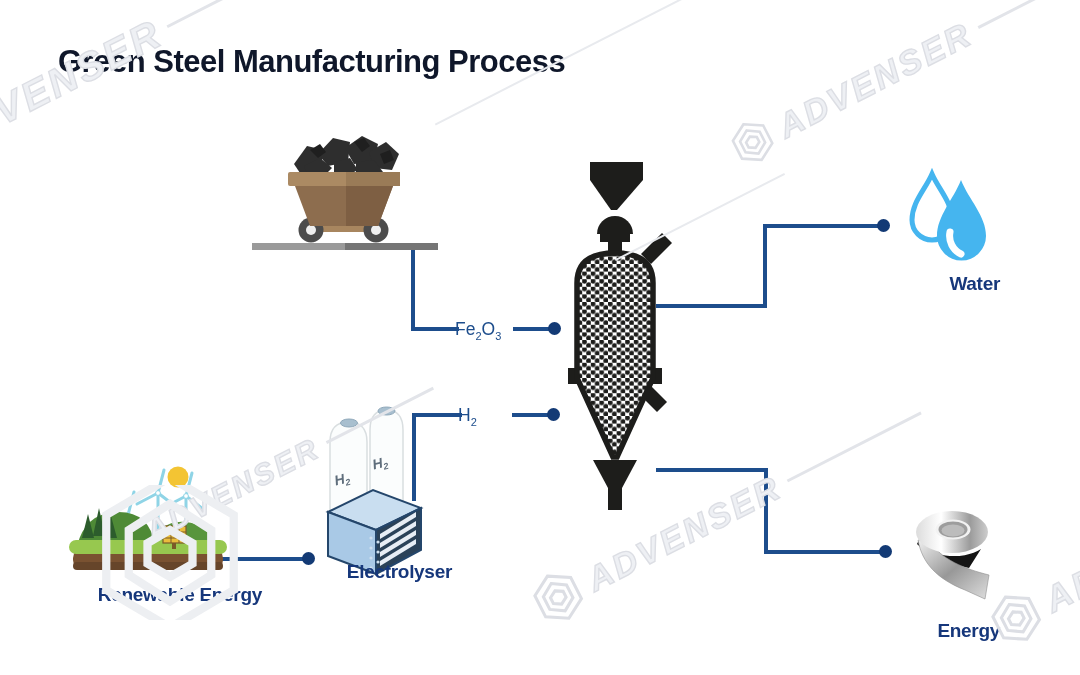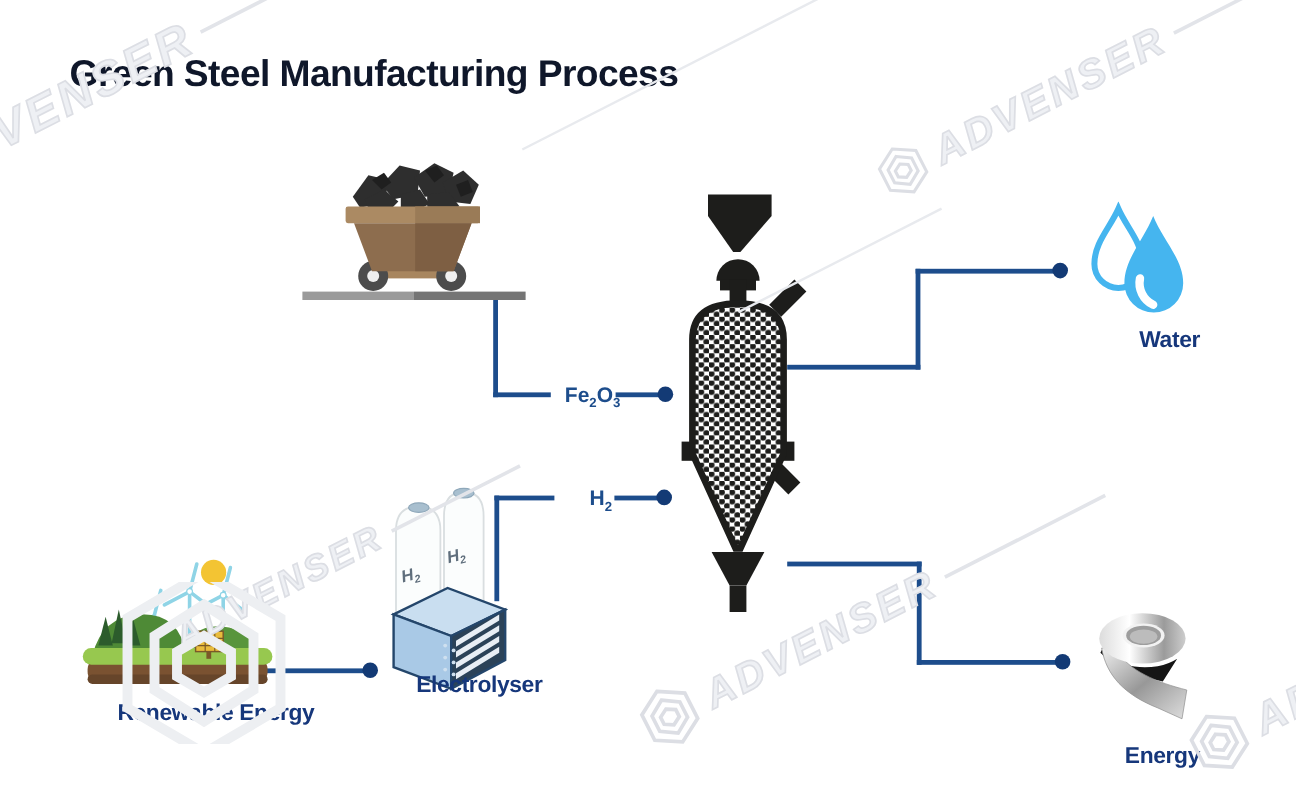--- a/index.html
+++ b/index.html
@@ -3,22 +3,22 @@
 <meta charset="utf-8">
 <style>
   html,body{margin:0;padding:0;background:#fff;}
   #canvas{position:relative;width:1080px;height:675px;overflow:hidden;background:#ffffff;
           font-family:"Liberation Sans", sans-serif;}
   
   .title{position:absolute;left:58px;top:44px;width:1000px;text-align:left;
          font-size:31px;font-weight:bold;color:#0f172a;letter-spacing:-0.5px;z-index:15;}
   .lbl{position:absolute;font-weight:bold;color:#16377b;text-align:right;
        font-size:19px;letter-spacing:-0.3px;z-index:15;line-height:24px;}
-  .flow{position:absolute;font-weight:bold;color:#1d4d8c;font-size:17.5px;
-        text-align:right;z-index:15;}
+  .flow{position:absolute;font-weight:normal;color:#1d4d8c;font-size:17.5px;
+        text-align:left;z-index:15;}
   .flow sub{font-size:11px;}
   
   .seg{position:absolute;background:#1d4d8c;z-index:5;}
   .dot{position:absolute;width:13px;height:13px;border-radius:50%;background:#133a75;z-index:6;}
   
   .icon{position:absolute;z-index:10;}
   
   .wm{position:absolute;display:flex;align-items:center;gap:9px;transform-origin:0 50%;
       z-index:30;pointer-events:none;}
   .wm-text{font-weight:bold;font-style:italic;letter-spacing:3px;color:#eef0f4;

